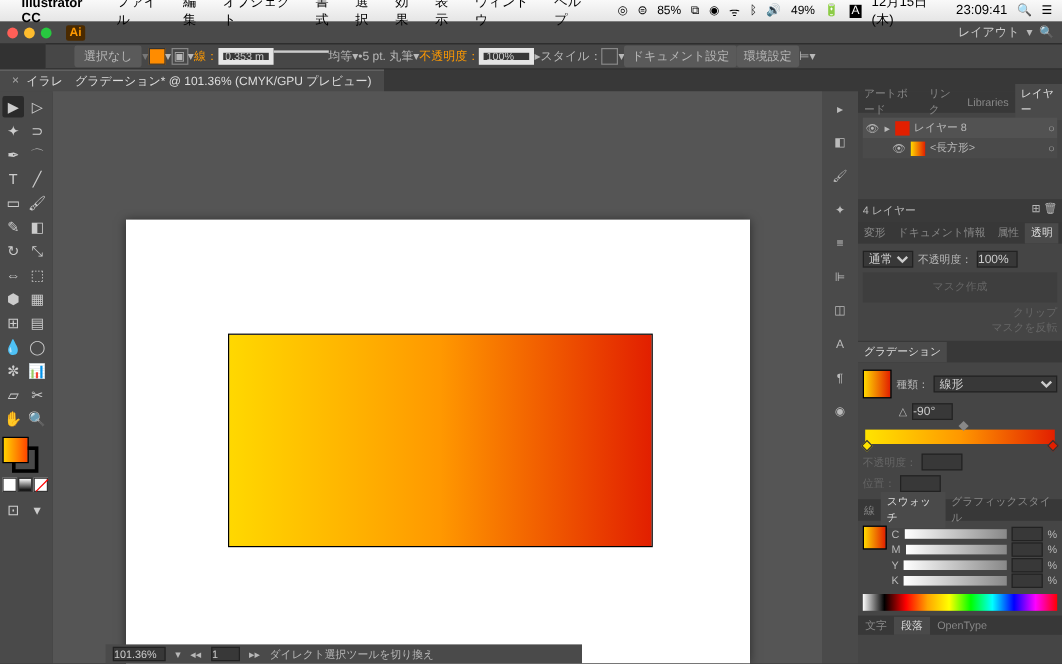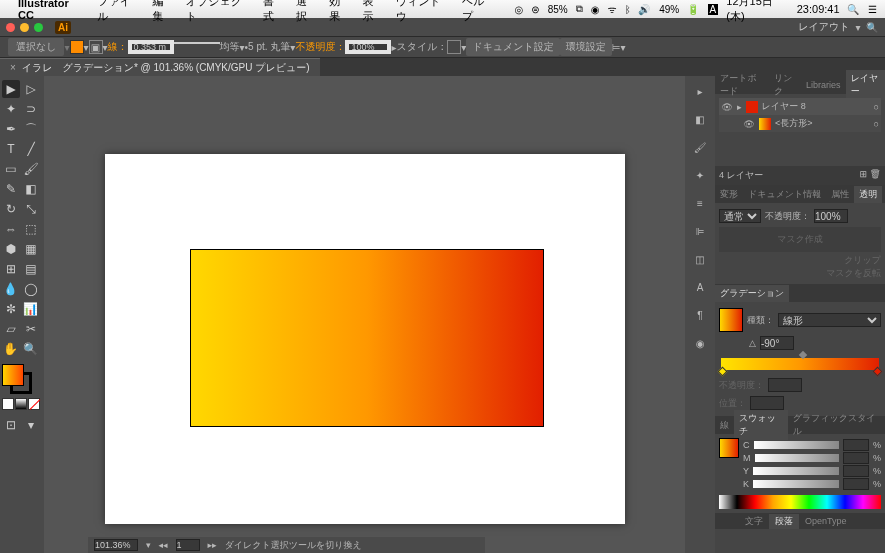--- a/index.html
+++ b/index.html
@@ -18,21 +18,21 @@
 .app-row { height: 18px; background: #4a4a4a; display: flex; align-items: center; padding: 0 6px; gap: 6px; justify-content: center; }
 .traffic { display: flex; gap: 5px; margin-right: 6px; }
 .traffic span { width: 9px; height: 9px; border-radius: 50%; display: block; }
 .traffic .r { background: #ff5f57; } .traffic .y { background: #febc2e; } .traffic .g { background: #28c840; }
 .app-row .ai { background: #4a2a00; color: #ff9a00; font-weight: bold; padding: 1px 3px; font-size: 10px; border-radius: 2px; }
 .app-row .right { margin-left: auto; display: flex; gap: 6px; align-items: center; }
 .app-row .layout-label { font-size: 10px; color: #ccc; }
 .app-row .search-icon { color: #aaa; }
 
 
-.control-bar { height: 22px; background: #474747; display: flex; align-items: center; padding: 0 8px; gap: 0; border-top: 1px solid #2a2a2a; border-bottom: 1px solid #2a2a2a; }
+.control-bar { height: 22px; background: #474747; display: flex; align-items: center; padding: 0 24px; gap: 0; border-top: 1px solid #2a2a2a; border-bottom: 1px solid #2a2a2a; margin-left: 38px; }
 .control-bar .label-pill { background: #5a5a5a; padding: 2px 8px; border-radius: 2px; font-size: 10px; }
 .control-bar .sep { color: #777; }
 .control-bar .swatch { width: 14px; height: 14px; background: #ff8c00; border: 1px solid #333; }
 .control-bar .box { width: 14px; height: 14px; border: 1px solid #888; display:flex; align-items:center; justify-content:center; }
 .control-bar input { width: 46px; height: 14px; background: #383838; border: 4px solid #e5e5e5; color: #ccc; font-size: 9px; padding: 0 2px; }
 .control-bar .stroke-style { width: 46px; height: 10px; border-top: 2px solid #ccc; }
 .control-bar .btn { background: #5a5a5a; padding: 2px 6px; border-radius: 2px; font-size: 10px; }
 .control-bar .orange-text { color: #ff9a00; }
 
 
@@ -47,21 +47,21 @@
 .tool { width: 18px; height: 18px; display: flex; align-items: center; justify-content: center; color: #ccc; font-size: 12px; border-radius: 2px; }
 .tool.sel { background: #2a2a2a; }
 .fill-stroke { margin-top: 4px; position: relative; width: 30px; height: 30px; }
 .fill-stroke .fill { width: 22px; height: 22px; background: linear-gradient(90deg,#ffd400,#ff4500); border: 1px solid #000; position: absolute; }
 .fill-stroke .stroke { width: 22px; height: 22px; border: 3px solid #000; position: absolute; right: 0; bottom: 0; background: #4a4a4a; }
 .mode-row { display: flex; gap: 1px; margin-top: 2px; }
 .mode-row span { width: 12px; height: 12px; border: 1px solid #333; }
 .mode-row .m1 { background: #fff; } .mode-row .m2 { background: linear-gradient(#fff,#000); } .mode-row .m3 { background: #fff; position:relative; }
 .mode-row .m3::after { content:""; position:absolute; width:14px; height:1px; background:red; transform:rotate(-45deg); top:5px; left:-1px; }
 
-.canvas-wrap { flex: 1; background: #555; position: relative; display: flex; align-items: center; justify-content: center; padding-top: 48px; }
+.canvas-wrap { flex: 1; background: #555; position: relative; display: flex; align-items: flex-end; justify-content: center; padding-top: 48px; }
 .artboard { width: 520px; height: 370px; background: #fff; box-shadow: 0 0 8px rgba(0,0,0,0.5); position: relative; }
 .gradient-rect { position: absolute; left: 85px; top: 95px; width: 354px; height: 178px; background: linear-gradient(90deg, #ffd800 0%, #ff9800 50%, #e21f00 100%); border: 1px solid #000; }
 
 .right-strip { width: 30px; background: #4a4a4a; display: flex; flex-direction: column; align-items: center; padding-top: 6px; gap: 10px; }
 .right-strip .ico { width: 18px; height: 18px; color: #bbb; display:flex; align-items:center; justify-content:center; }
 
 
 .panels { width: 170px; background: #454545; display: flex; flex-direction: column; }
 .panel-tabs { display: flex; background: #383838; height: 18px; align-items: center; font-size: 9px; }
 .panel-tabs span { padding: 2px 5px; color: #888; }
@@ -89,21 +89,21 @@
 .cmyk-row { display: flex; align-items: center; gap: 4px; margin: 1px 0; }
 .cmyk-row .slider { flex: 1; height: 8px; background: linear-gradient(90deg,#fff,#888); }
 .cmyk-row input { width: 26px; background:#383838; border:1px solid #222; color:#ccc; font-size:9px; }
 
 .disabled-box { background: #3e3e3e; padding: 6px; color: #666; text-align: center; margin: 2px 0; }
 
 
 .status-bar { position: absolute; bottom: 0; left: 44px; right: 200px; height: 16px; background: #4a4a4a; display: flex; align-items: center; gap: 8px; padding: 0 6px; font-size: 9px; }
 .status-bar input { width: 44px; background:#383838; border:1px solid #222; color:#ccc; font-size:9px; }
 
-.bottom-tabs { display:flex; background:#383838; height:16px; font-size:9px; align-items:center;padding-left:24px; }
+.bottom-tabs { display:flex; background:#383838; height:16px; font-size:9px; align-items:center; }
 .bottom-tabs span { padding: 1px 6px; color:#888; }
 .bottom-tabs span.act { background:#4a4a4a; color:#ddd; }
 </style>
 </head>
 <body>
 
 <div class="menubar">
   <span class="apple"></span>
   <span class="app-name">Illustrator CC</span>
   <span class="menu-item">ファイル</span>

